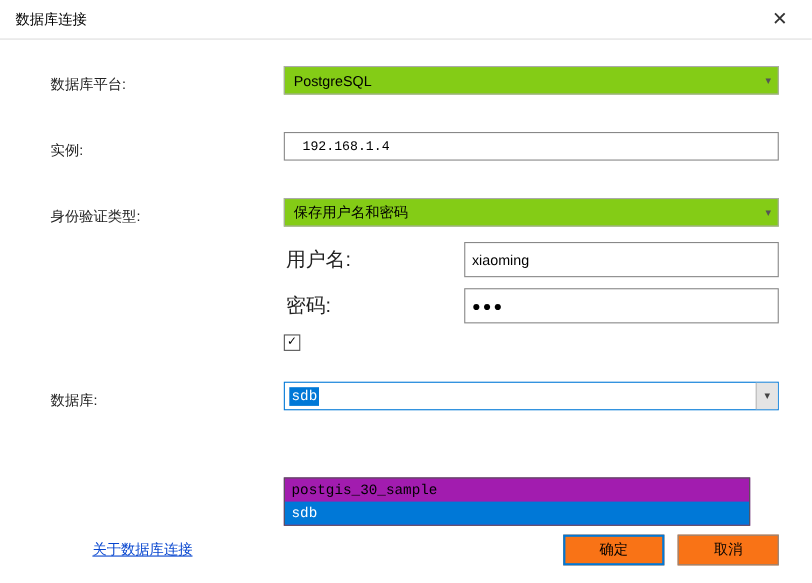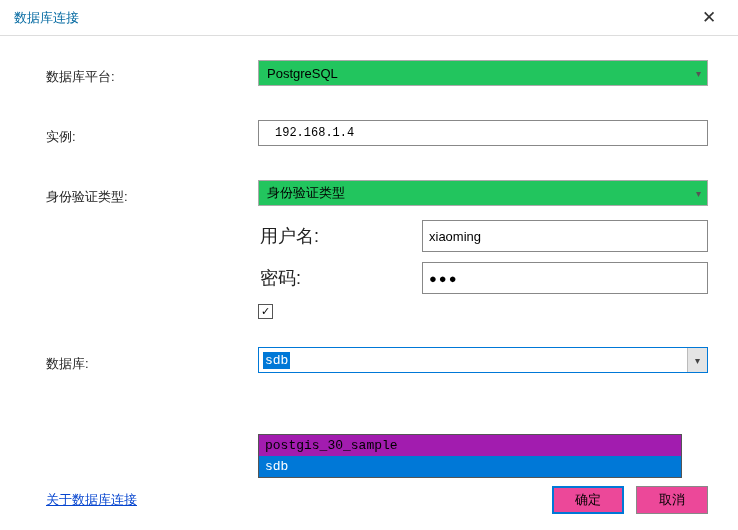--- a/index.html
+++ b/index.html
@@ -15,21 +15,21 @@
       display: flex;
       justify-content: space-between;
       align-items: center;
       height: 36px;
       padding: 0 14px;
       border-bottom: 1px solid #ddd;
       background: #fff;
     }
     .titlebar .title {
       font-size: 13px;
-      color: #0369a1;
+      color: #000000;
       text-align: center;
     }
     .close-btn {
       font-size: 17px;
       color: #333;
       cursor: pointer;
       width: 30px;
       text-align: center;
       font-weight: 300;
     }
@@ -47,21 +47,21 @@
     .row.db { margin-bottom: 4px; }
     .label {
       width: 212px;
       color: #222;
       font-size: 13px;
     }
     .select {
       flex: 1;
       height: 26px;
       border: 1px solid #aaa;
-      background: #22c55e;
+      background: #84cc16;
       display: flex;
       align-items: center;
       justify-content: space-between;
       padding: 0 6px 0 8px;
       cursor: pointer;
     }
     .select .chev {
       color: #555;
       font-size: 10px;
     }
@@ -169,27 +169,28 @@
       left: 46px;
       right: 30px;
       display: flex;
       align-items: center;
     }
     .link {
       color: #0645cf;
       text-decoration: underline;
       cursor: pointer;
       font-size: 13px;
+      margin-left: 38px;
     }
     .spacer { flex: 1; }
     .btn {
-      width: 72px;
+      width: 92px;
       height: 28px;
       border: 1px solid #888;
-      background: #ec4899;
+      background: #f97316;
       display: flex; align-items:center; justify-content:center;
       margin-left: 12px;
       cursor: pointer;
       font-size: 13px;
     }
     .btn.primary { border: 2px solid #0078d7; }
     .pwd-dots { letter-spacing: 2px; font-size: 13px; }
   </style>
 </head>
 <body>
@@ -212,21 +213,21 @@
   <div class="row">
     <div class="label">实例:</div>
     <div class="input">
       <span>192.168.1.4</span>
     </div>
   </div>
 
   <div class="row auth">
     <div class="label">身份验证类型:</div>
     <div class="select">
-      <span>身份验证类型</span>
+      <span>保存用户名和密码</span>
       <span class="chev">▾</span>
     </div>
   </div>
 
   <div class="row subrow">
     <div class="subcol">
       <div class="subrow-inner">
         <div class="sublabel">用户名:</div>
         <div class="subinput">
           <span>xiaoming</span>

